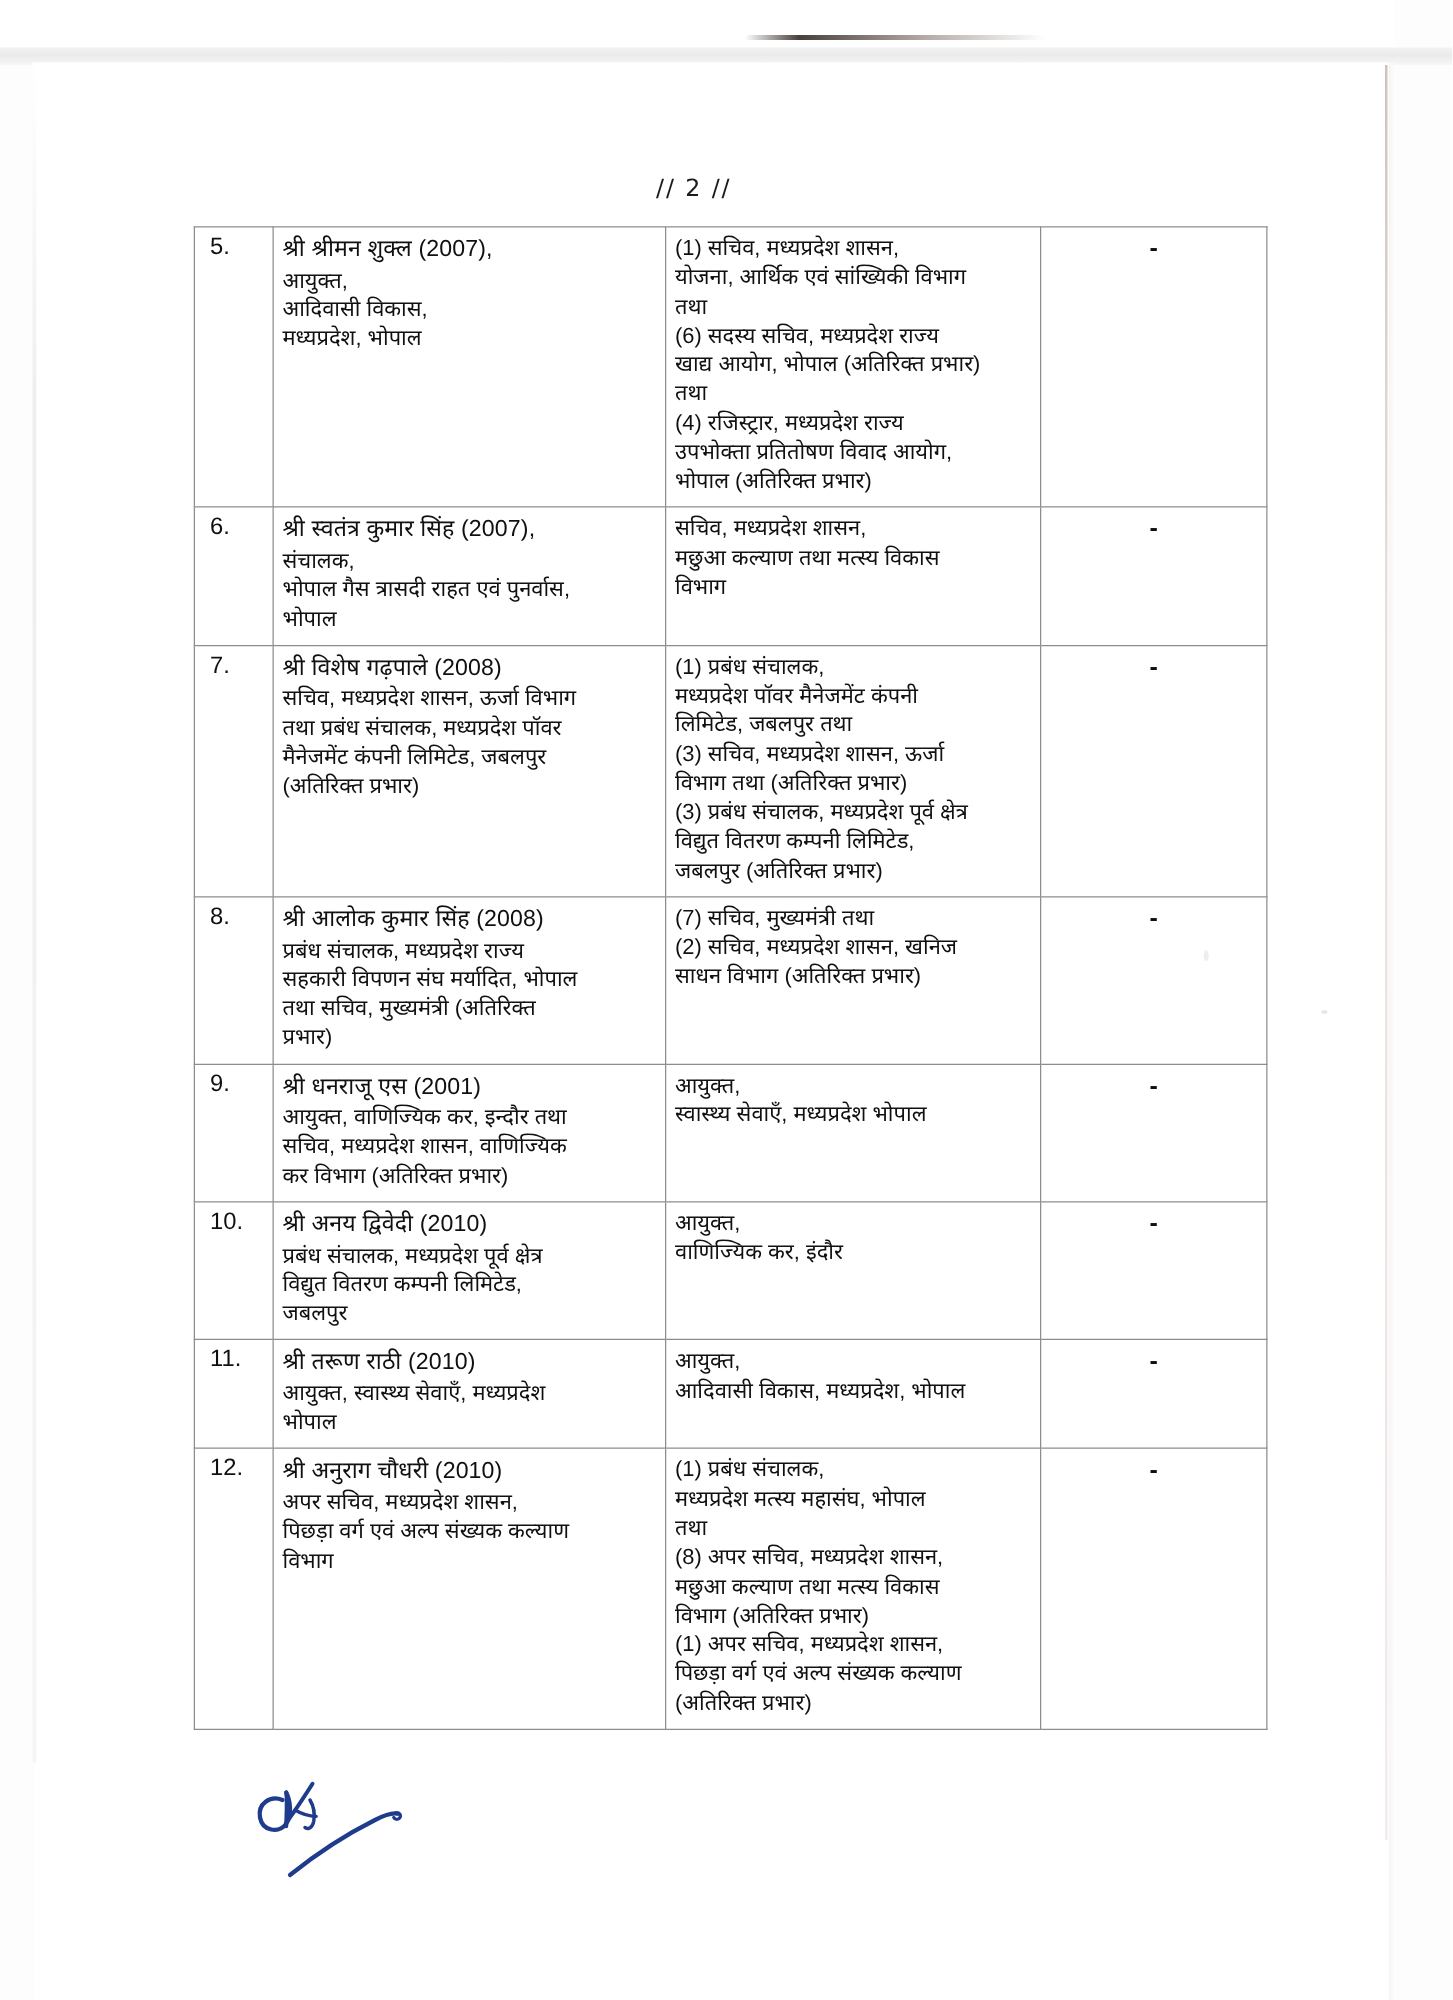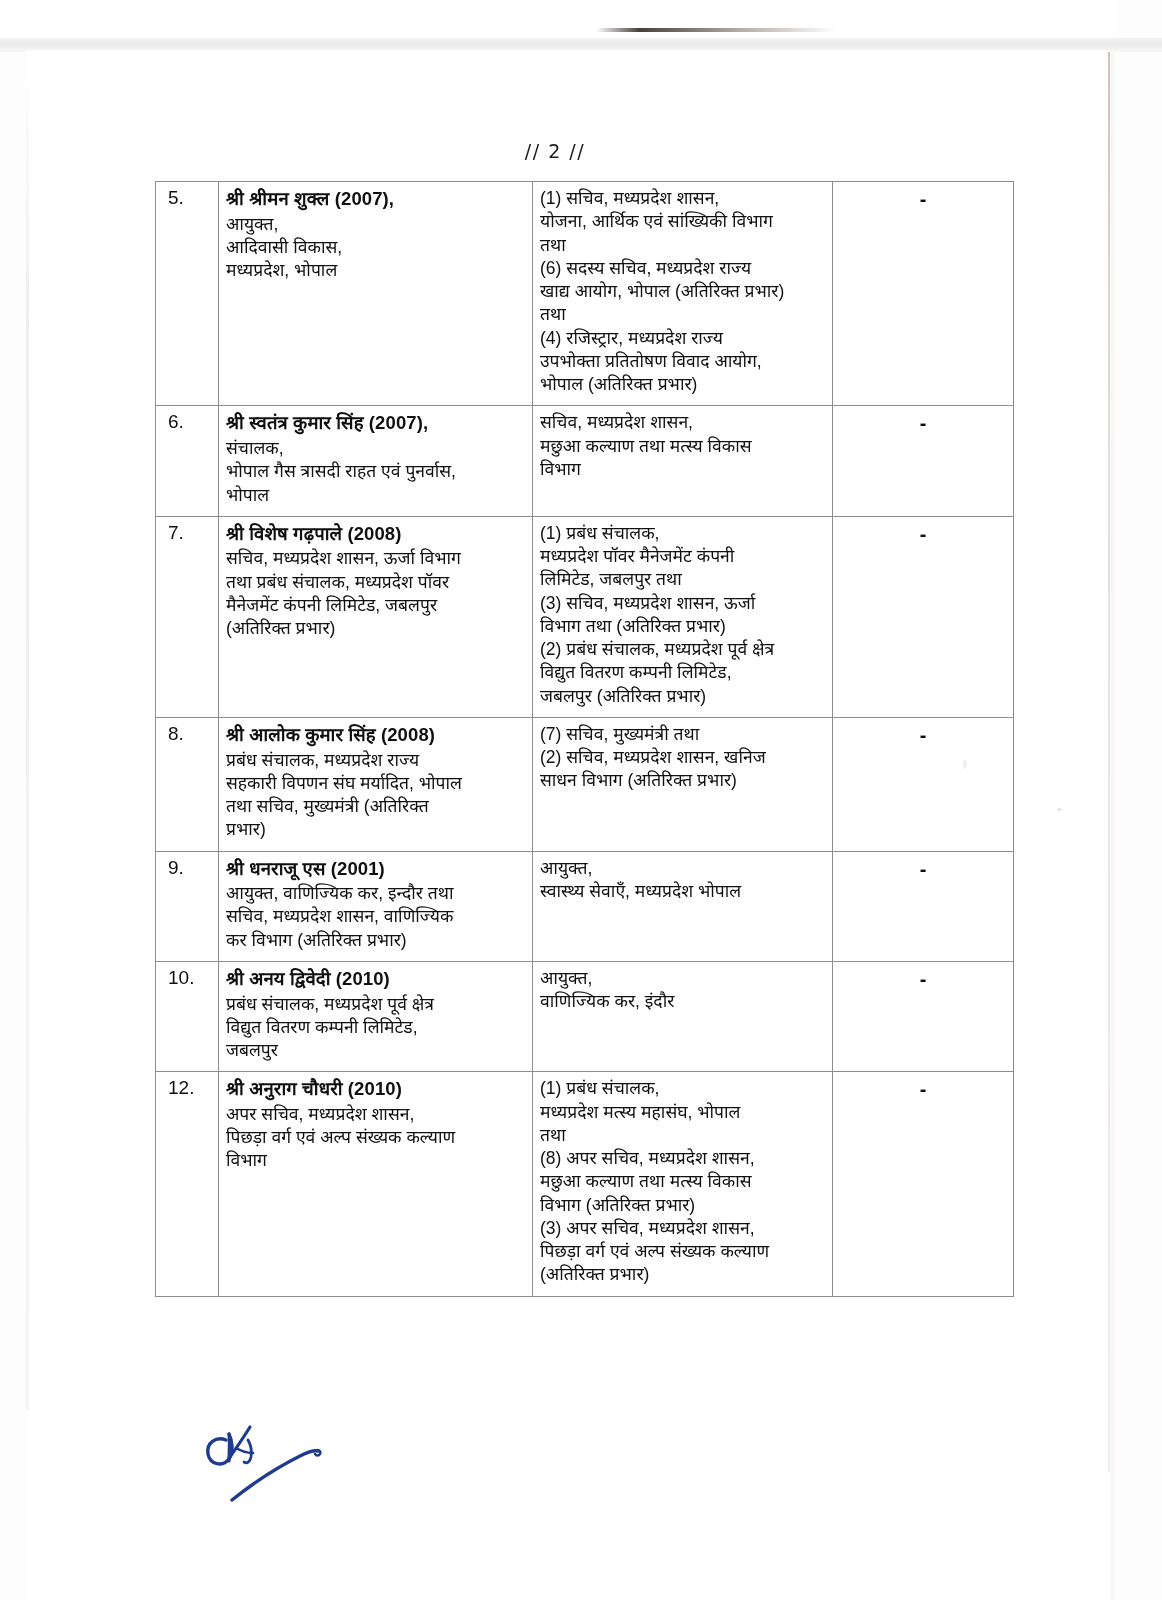--- a/index.html
+++ b/index.html
@@ -105,21 +105,21 @@
     font-size: 19px;
     text-align: left;
     padding-left: 12px !important;
     color: #111;
   }
   .cell-name, .cell-post {
     font-size: 17.5px;
     line-height: 1.33;
   }
   .cell-name .title-line {
-    font-weight: bold;
+    font-weight: normal;
     font-size: 18.5px;
     display: block;
     margin-bottom: 1px;
     letter-spacing: .1px;
   }
   .cell-name .body-line,
   .cell-post .body-line {
     display: block;
   }
   .just .body-line {
@@ -221,21 +221,21 @@
           <span class="body-line">तथा प्रबंध संचालक, मध्यप्रदेश पॉवर</span>
           <span class="body-line">मैनेजमेंट कंपनी लिमिटेड, जबलपुर</span>
           <span class="body-line">(अतिरिक्त प्रभार)</span>
         </td>
         <td class="cell-post just">
           <span class="body-line">(1) प्रबंध संचालक,</span>
           <span class="body-line">मध्यप्रदेश पॉवर मैनेजमेंट कंपनी</span>
           <span class="body-line">लिमिटेड, जबलपुर तथा</span>
           <span class="body-line">(3) सचिव, मध्यप्रदेश शासन, ऊर्जा</span>
           <span class="body-line">विभाग तथा (अतिरिक्त प्रभार)</span>
-          <span class="body-line">(2) प्रबंध संचालक, मध्यप्रदेश पूर्व क्षेत्र</span>
+          <span class="body-line">(3) प्रबंध संचालक, मध्यप्रदेश पूर्व क्षेत्र</span>
           <span class="body-line">विद्युत वितरण कम्पनी लिमिटेड,</span>
           <span class="body-line">जबलपुर (अतिरिक्त प्रभार)</span>
         </td>
         <td class="cell-remark">-</td>
       </tr>
       <tr>
         <td class="sno">8.</td>
         <td class="cell-name just">
           <span class="title-line">श्री आलोक कुमार सिंह (2008)</span>
           <span class="body-line">प्रबंध संचालक, मध्यप्रदेश राज्य</span>
@@ -268,39 +268,52 @@
         <td class="sno">10.</td>
         <td class="cell-name just">
           <span class="title-line">श्री अनय द्विवेदी (2010)</span>
           <span class="body-line">प्रबंध संचालक, मध्यप्रदेश पूर्व क्षेत्र</span>
           <span class="body-line">विद्युत वितरण कम्पनी लिमिटेड,</span>
           <span class="body-line">जबलपुर</span>
         </td>
         <td class="cell-post">
           <span class="body-line">आयुक्त,</span>
           <span class="body-line">वाणिज्यिक कर, इंदौर</span>
+        </td>
+        <td class="cell-remark">-</td>
+      </tr>
+      <tr>
+        <td class="sno">11.</td>
+        <td class="cell-name just">
+          <span class="title-line">श्री तरूण राठी (2010)</span>
+          <span class="body-line">आयुक्त, स्वास्थ्य सेवाएँ, मध्यप्रदेश</span>
+          <span class="body-line">भोपाल</span>
+        </td>
+        <td class="cell-post">
+          <span class="body-line">आयुक्त,</span>
+          <span class="body-line">आदिवासी विकास, मध्यप्रदेश, भोपाल</span>
         </td>
         <td class="cell-remark">-</td>
       </tr>
       <tr>
         <td class="sno">12.</td>
         <td class="cell-name">
           <span class="title-line">श्री अनुराग चौधरी (2010)</span>
           <span class="body-line">अपर सचिव, मध्यप्रदेश शासन,</span>
           <span class="body-line">पिछड़ा वर्ग एवं अल्प संख्यक कल्याण</span>
           <span class="body-line">विभाग</span>
         </td>
         <td class="cell-post just">
           <span class="body-line">(1) प्रबंध संचालक,</span>
           <span class="body-line">मध्यप्रदेश मत्स्य महासंघ, भोपाल</span>
           <span class="body-line">तथा</span>
           <span class="body-line">(8) अपर सचिव, मध्यप्रदेश शासन,</span>
           <span class="body-line">मछुआ कल्याण तथा मत्स्य विकास</span>
           <span class="body-line">विभाग (अतिरिक्त प्रभार)</span>
-          <span class="body-line">(3) अपर सचिव, मध्यप्रदेश शासन,</span>
+          <span class="body-line">(1) अपर सचिव, मध्यप्रदेश शासन,</span>
           <span class="body-line">पिछड़ा वर्ग एवं अल्प संख्यक कल्याण</span>
           <span class="body-line">(अतिरिक्त प्रभार)</span>
         </td>
         <td class="cell-remark">-</td>
       </tr>
     </tbody>
 </table>
 
 <div id="signature">
   <svg width="160" height="110" viewBox="0 0 160 110" fill="none" xmlns="http://www.w3.org/2000/svg">

